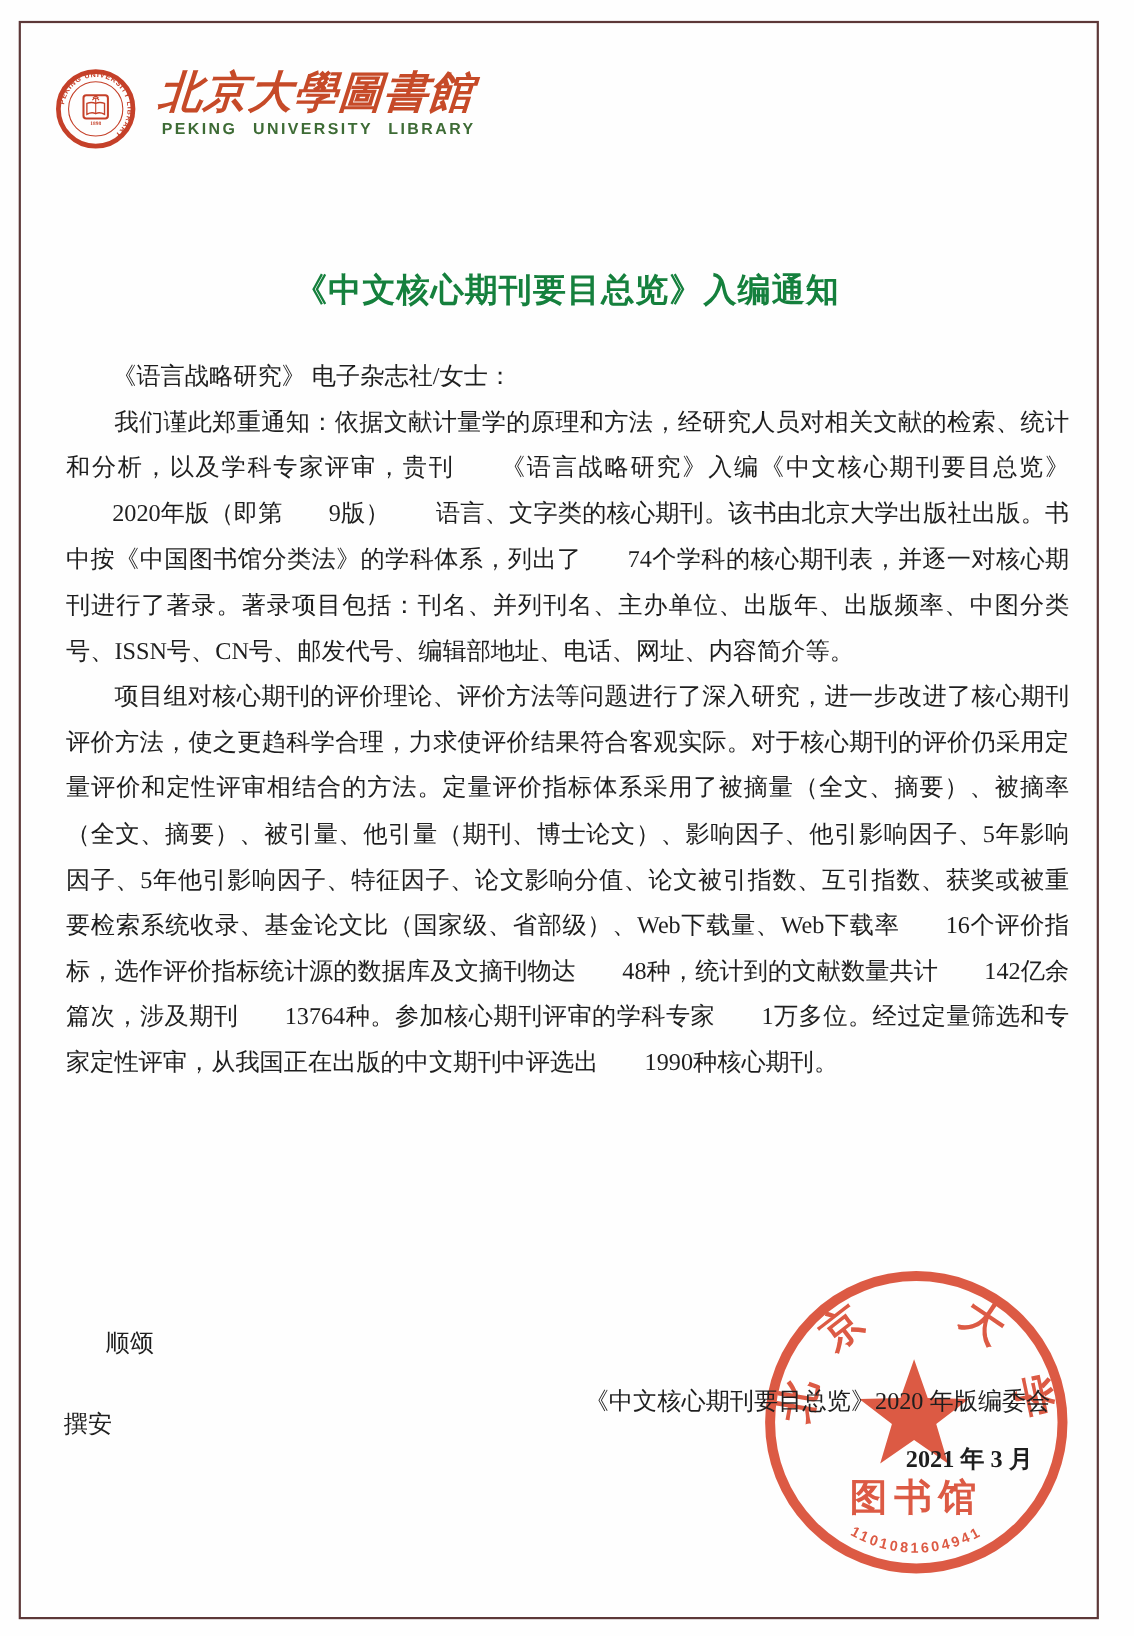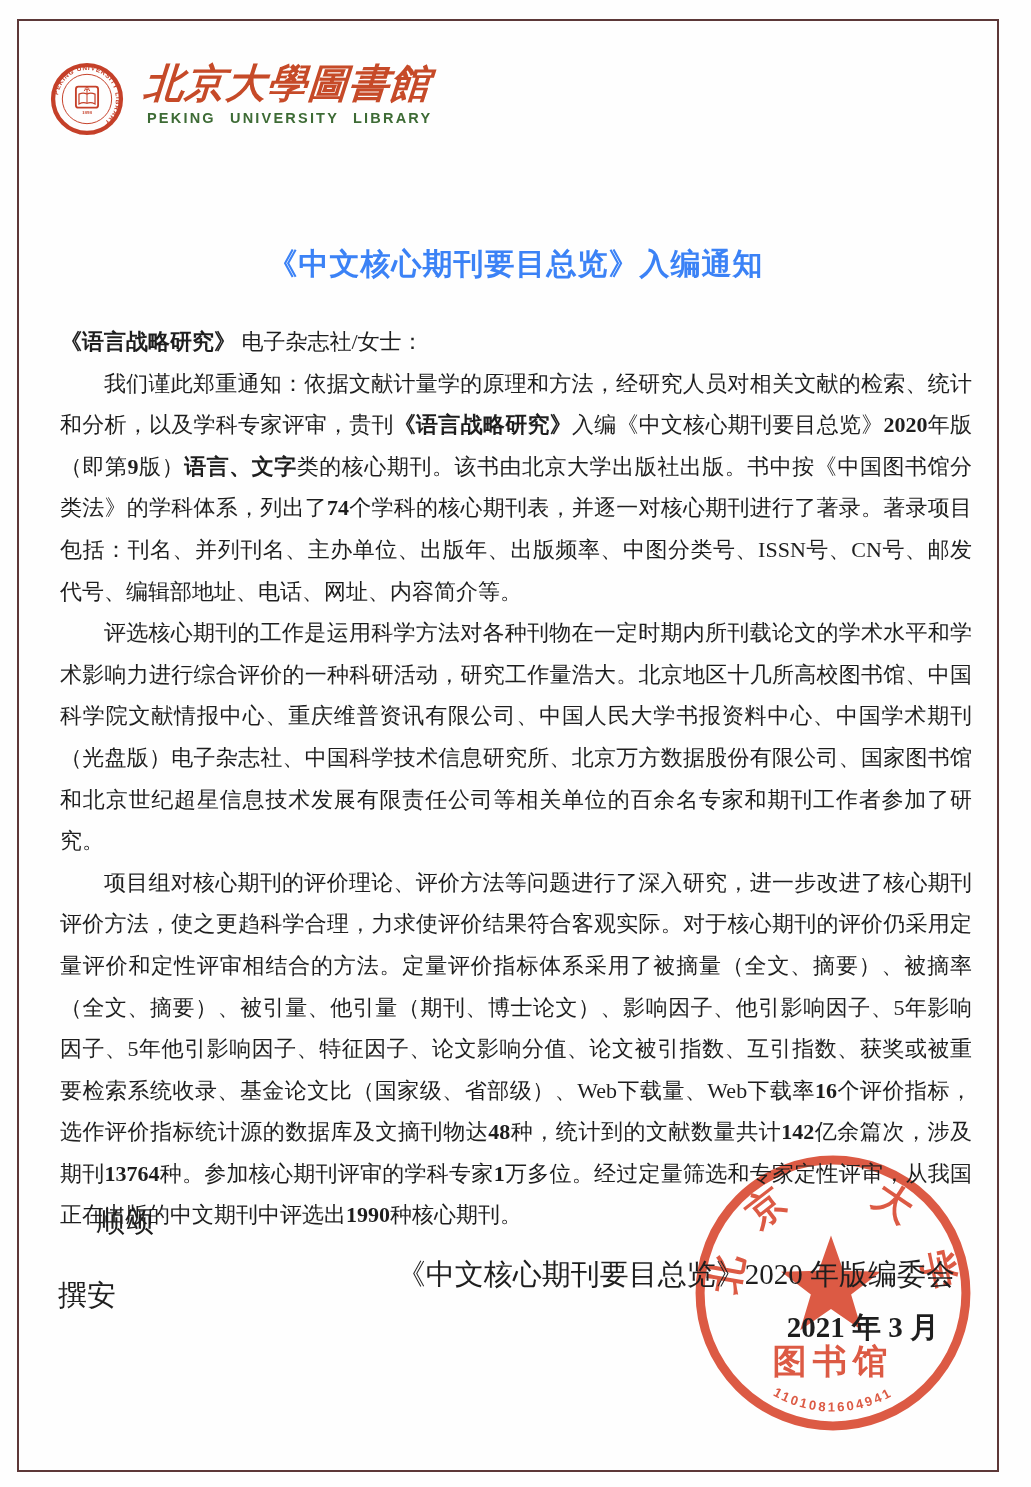--- a/index.html
+++ b/index.html
@@ -27,34 +27,34 @@
   }
   .logo-en{
     position:absolute;left:97px;top:50px;
     font-family:"Liberation Sans","DejaVu Sans",sans-serif;
     font-size:14.5px;font-weight:bold;color:#3d6b35;
     letter-spacing:2.2px;word-spacing:8px;white-space:nowrap;
   }
   
   .doc-title{
     position:absolute;left:0;top:244px;width:100%;
-    text-align:center;font-size:30px;font-weight:bold;color:#3b82f6;
+    text-align:center;font-size:30px;font-weight:bold;color:#15803d;
     letter-spacing:1px;margin:0;
   }
   
   .body-text{
     position:absolute;left:60px;top:321px;width:912px;
     font-size:22px;line-height:41.6px;text-align:justify;
     z-index:2;
   }
   .body-text p{margin:0;padding:0;}
   .body-text p.ind{text-indent:2em;}
-  .b{font-weight:bold;}
+  .b{font-weight:normal;margin-left:42px;}
   
-  .closing-line{position:absolute;font-size:29px;line-height:30px;z-index:3;margin:0;white-space:nowrap;text-align:right;}
+  .closing-line{position:absolute;font-size:22px;line-height:30px;z-index:3;margin:0;white-space:nowrap;text-align:right;}
   .shunsong{left:96px;top:1206px;}
   .zhuanan{left:58px;top:1244px;margin-top:36px;}
   .signature{right:76px;top:1259px;}
   .sigdate{right:92px;top:1312px;font-weight:bold;}
   
   .official-seal{
     position:absolute;left:687px;top:1147px;width:292px;height:292px;
     z-index:1;opacity:0.88;
   }
 </style>
@@ -82,21 +82,20 @@
     </svg>
     <div class="logo-cn">北京大學圖書館</div>
     <div class="logo-en">PEKING UNIVERSITY LIBRARY</div>
   </div>
 
   <h1 class="doc-title">《中文核心期刊要目总览》入编通知</h1>
 
   <div class="body-text">
     <p><span class="b">《语言战略研究》</span><span> 电子杂志社/女士：</span></p>
     <p class="ind"><span>我们谨此郑重通知：依据文献计量学的原理和方法，经研究人员对相关文献的检索、统计和分析，以及学科专家评审，贵刊</span><span class="b">《语言战略研究》</span><span>入编《中文核心期刊要目总览》</span><span class="b">2020</span><span>年版（即第</span><span class="b">9</span><span>版）</span><span class="b">语言、文字</span><span>类的核心期刊。该书由北京大学出版社出版。书中按《中国图书馆分类法》的学科体系，列出了</span><span class="b">74</span><span>个学科的核心期刊表，并逐一对核心期刊进行了著录。著录项目包括：刊名、并列刊名、主办单位、出版年、出版频率、中图分类号、ISSN号、CN号、邮发代号、编辑部地址、电话、网址、内容简介等。</span></p>
-    <p class="ind"><span>评选核心期刊的工作是运用科学方法对各种刊物在一定时期内所刊载论文的学术水平和学术影响力进行综合评价的一种科研活动，研究工作量浩大。北京地区十几所高校图书馆、中国科学院文献情报中心、重庆维普资讯有限公司、中国人民大学书报资料中心、中国学术期刊（光盘版）电子杂志社、中国科学技术信息研究所、北京万方数据股份有限公司、国家图书馆和北京世纪超星信息技术发展有限责任公司等相关单位的百余名专家和期刊工作者参加了研究。</span></p>
     <p class="ind"><span>项目组对核心期刊的评价理论、评价方法等问题进行了深入研究，进一步改进了核心期刊评价方法，使之更趋科学合理，力求使评价结果符合客观实际。对于核心期刊的评价仍采用定量评价和定性评审相结合的方法。定量评价指标体系采用了被摘量（全文、摘要）、被摘率（全文、摘要）、被引量、他引量（期刊、博士论文）、影响因子、他引影响因子、5年影响因子、5年他引影响因子、特征因子、论文影响分值、论文被引指数、互引指数、获奖或被重要检索系统收录、基金论文比（国家级、省部级）、Web下载量、Web下载率</span><span class="b">16</span><span>个评价指标，选作评价指标统计源的数据库及文摘刊物达</span><span class="b">48</span><span>种，统计到的文献数量共计</span><span class="b">142</span><span>亿余篇次，涉及期刊</span><span class="b">13764</span><span>种。参加核心期刊评审的学科专家</span><span class="b">1</span><span>万多位。经过定量筛选和专家定性评审，从我国正在出版的中文期刊中评选出</span><span class="b">1990</span><span>种核心期刊。</span></p>
   </div>
 
   <p class="closing-line shunsong">顺颂</p>
   <p class="closing-line zhuanan">撰安</p>
   <p class="closing-line signature">《中文核心期刊要目总览》2020 年版编委会</p>
   <p class="closing-line sigdate">2021 年 3 月</p>
 
   <svg class="official-seal" viewBox="0 0 290 290">
     <defs>

